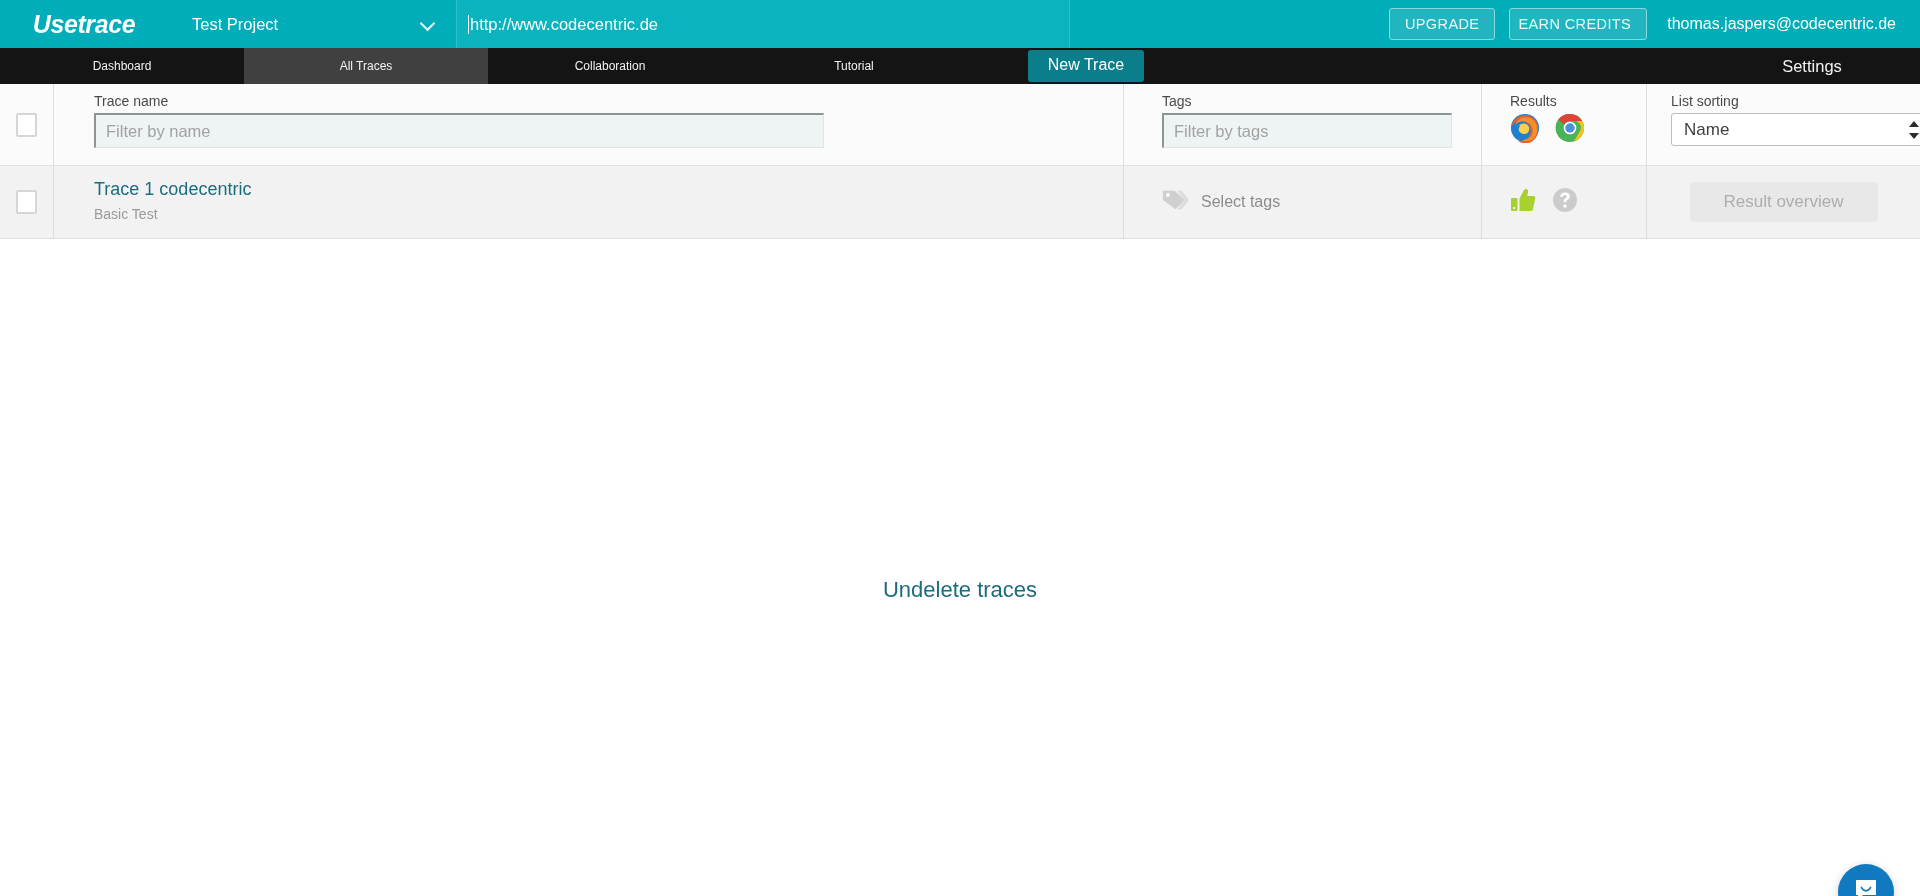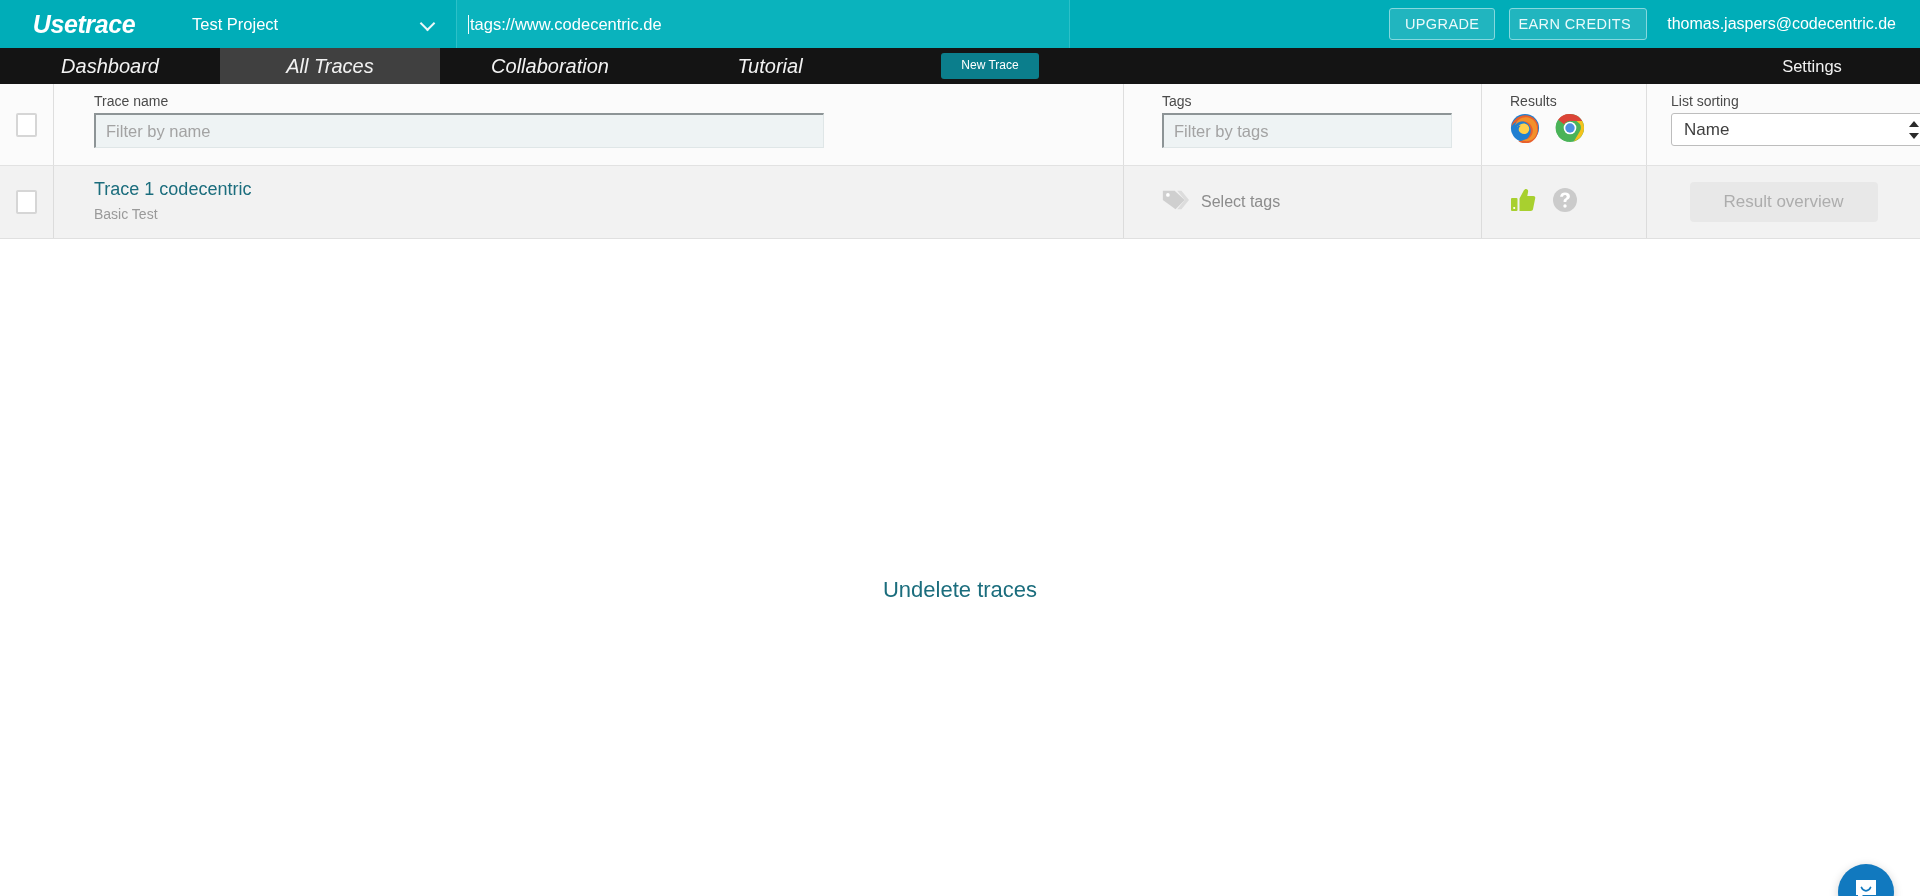--- a/index.html
+++ b/index.html
@@ -111,41 +111,40 @@
   
   .navbar {
     height: 36px;
     background: #141414;
     display: flex;
     align-items: stretch;
     position: relative;
   }
   .nav-left { display: flex; align-items: stretch; }
   .nav-item {
-    width: 220px;
+    width: 244px;
     display: flex;
     align-items: center;
     justify-content: center;
     color: #f2f2f2;
-    font-size: 20px;
+    font-size: 12px;
     cursor: pointer;
     height: 100%;
-    font-style: italic;
   }
   .nav-item.active { background: #404040; }
   .nav-newtrace-cell {
     width: 220px;
     display: flex;
     align-items: center;
     justify-content: center;
   }
   .new-trace-btn {
     background: #0b7e8c;
     color: #ffffff;
-    font-size: 12px;
+    font-size: 16px;
     border: none;
     border-radius: 3px;
     padding: 5px 20px 6px;
     cursor: pointer;
     font-family: inherit;
     line-height: 1.3;
   }
   .nav-spacer { flex: 1 1 auto; }
   .nav-settings {
     width: 216px;
@@ -358,21 +357,21 @@
     <span class="logo">Usetrace</span>
   </div>
 
   <div class="project-select">
     <span class="proj-label">Test Project</span>
     <span class="chev-down"></span>
   </div>
 
   <div class="url-field">
     <span class="caret"></span>
-    <span class="url-text">tags://www.codecentric.de</span>
+    <span class="url-text">http://www.codecentric.de</span>
   </div>
 
   <div class="topbar-spacer"></div>
 
   <button class="hdr-btn" id="upgrade-button">UPGRADE</button>
   <button class="hdr-btn" id="earn-credits-button">EARN CREDITS</button>
   <span class="user-email">thomas.jaspers@codecentric.de</span>
 </div>
 
 <div class="navbar">

